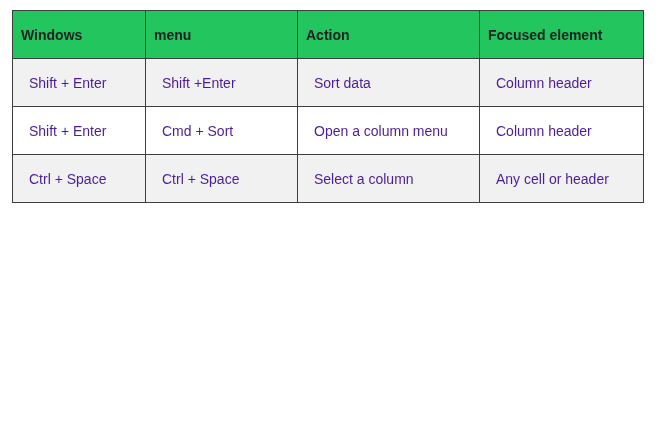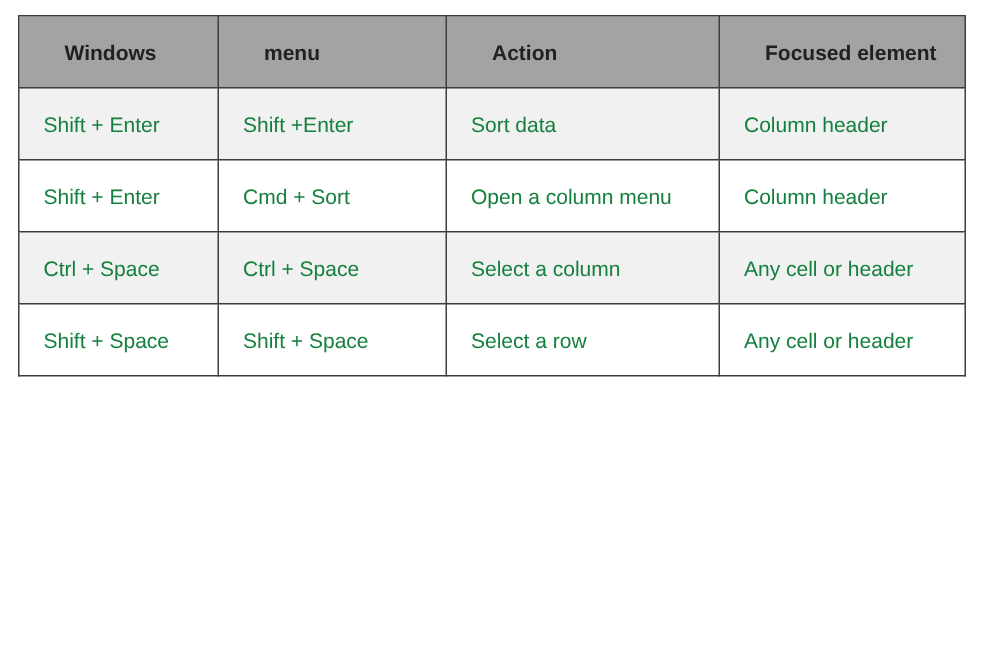--- a/index.html
+++ b/index.html
@@ -25,26 +25,26 @@
     vertical-align: middle;
     text-align: left;
     font-size: 14px;
     white-space: pre-line;
     box-sizing: border-box;
   }
   .shortcut-table th {
     height: 48px;
     font-weight: 700;
     color: #202124;
-    background: #a3a3a3;
-    padding-left: 30px;
+    background: #22c55e;
+    padding-left: 8px;
   }
   .shortcut-table td {
     height: 48px;
-    color: #15803d;
+    color: #4c1d95;
     line-height: 22px;
   }
   .shortcut-table tr.stripe td {
     background: #f1f1f1;
   }
   .shortcut-table tr.row-tall td {
     height: 74px;
   }
   col.c1 { width: 133px; }
   col.c2 { width: 152px; }
@@ -81,20 +81,14 @@
       <td>Cmd + Sort</td>
       <td>Open a column menu</td>
       <td>Column header</td>
     </tr>
     <tr class="stripe">
       <td>Ctrl + Space</td>
       <td>Ctrl + Space</td>
       <td>Select a column</td>
       <td>Any cell or header</td>
     </tr>
-    <tr>
-      <td>Shift + Space</td>
-      <td>Shift + Space</td>
-      <td>Select a row</td>
-      <td>Any cell or header</td>
-    </tr>
   </tbody>
 </table>
 
 </body></html>

